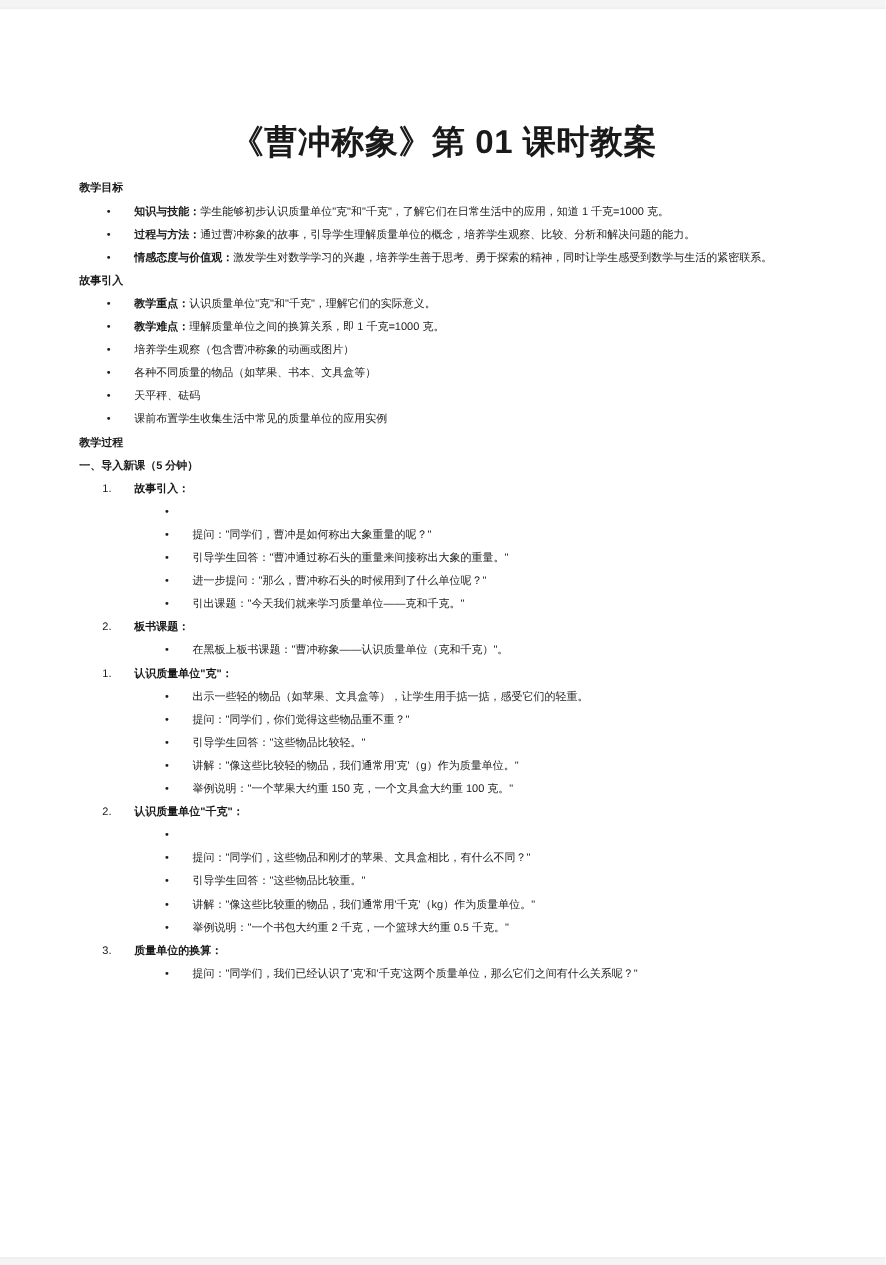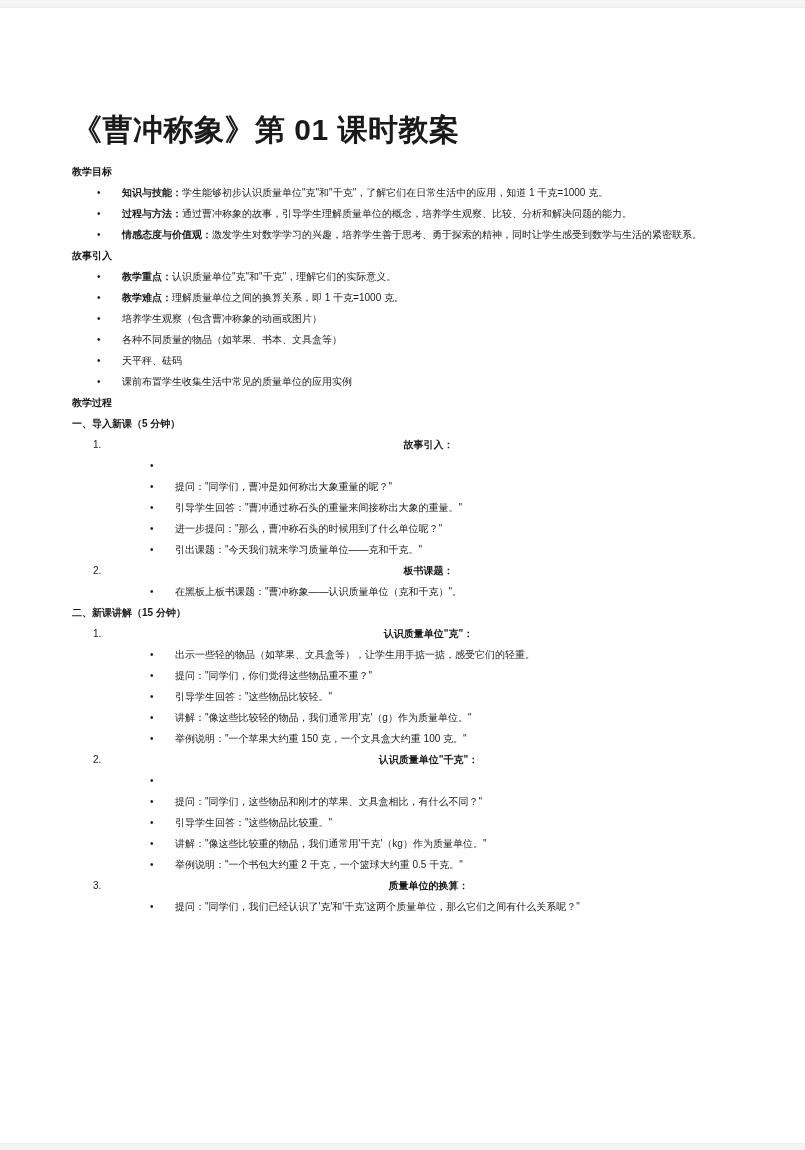--- a/index.html
+++ b/index.html
@@ -15,41 +15,41 @@
   .page-gap.top { top: 0; height: 8px; border-bottom: 1px solid #ececec; }
   .page-gap.bottom { bottom: 0; height: 7px; border-top: 1px solid #ececec; }
   .page {
     position: absolute;
     top: 8px; left: 0;
     width: 805px;
     padding: 0 70px 0 72px;
   }
   .title {
     margin: 102px 0 11px 0;
-    text-align: left;
+    text-align: center;
     font-size: 30px;
     line-height: 40px;
     font-weight: bold;
     letter-spacing: 0.5px;
   }
   .doc { font-size: 10px; line-height: 21px; }
   .h { font-weight: bold; }
   .row { display: flex; align-items: flex-start; }
   .row .mk { flex: 0 0 auto; text-align: left; }
   .row .tx { flex: 1 1 auto; }
   
   .li1 { padding-left: 25px; }
   .li1 .mk { width: 25px; }
   
   .lin { padding-left: 21px; }
   .lin .mk { width: 29px; }
   
   .li2 { padding-left: 78px; }
   .li2 .mk { width: 25px; }
-  .lb { font-weight: bold; text-align: center; }
+  .lb { font-weight: bold; }
 </style>
 </head>
 <body>
 
 <div class="page-gap top"></div>
 
 <div class="page">
   <div class="title">《曹冲称象》第 01 课时教案</div>
 
   <div class="doc">
@@ -125,21 +125,20 @@
 
     <div class="row lin">
       <span class="mk">2.</span>
       <span class="tx lb">板书课题：</span>
     </div>
     <div class="row li2">
       <span class="mk">•</span>
       <span class="tx">在黑板上板书课题："曹冲称象——认识质量单位（克和千克）"。</span>
     </div>
 
-    <div class="h">二、新课讲解（15 分钟）</div>
 
     <div class="row lin">
       <span class="mk">1.</span>
       <span class="tx lb">认识质量单位"克"：</span>
     </div>
     <div class="row li2">
       <span class="mk">•</span>
       <span class="tx">出示一些轻的物品（如苹果、文具盒等），让学生用手掂一掂，感受它们的轻重。</span>
     </div>
     <div class="row li2">

